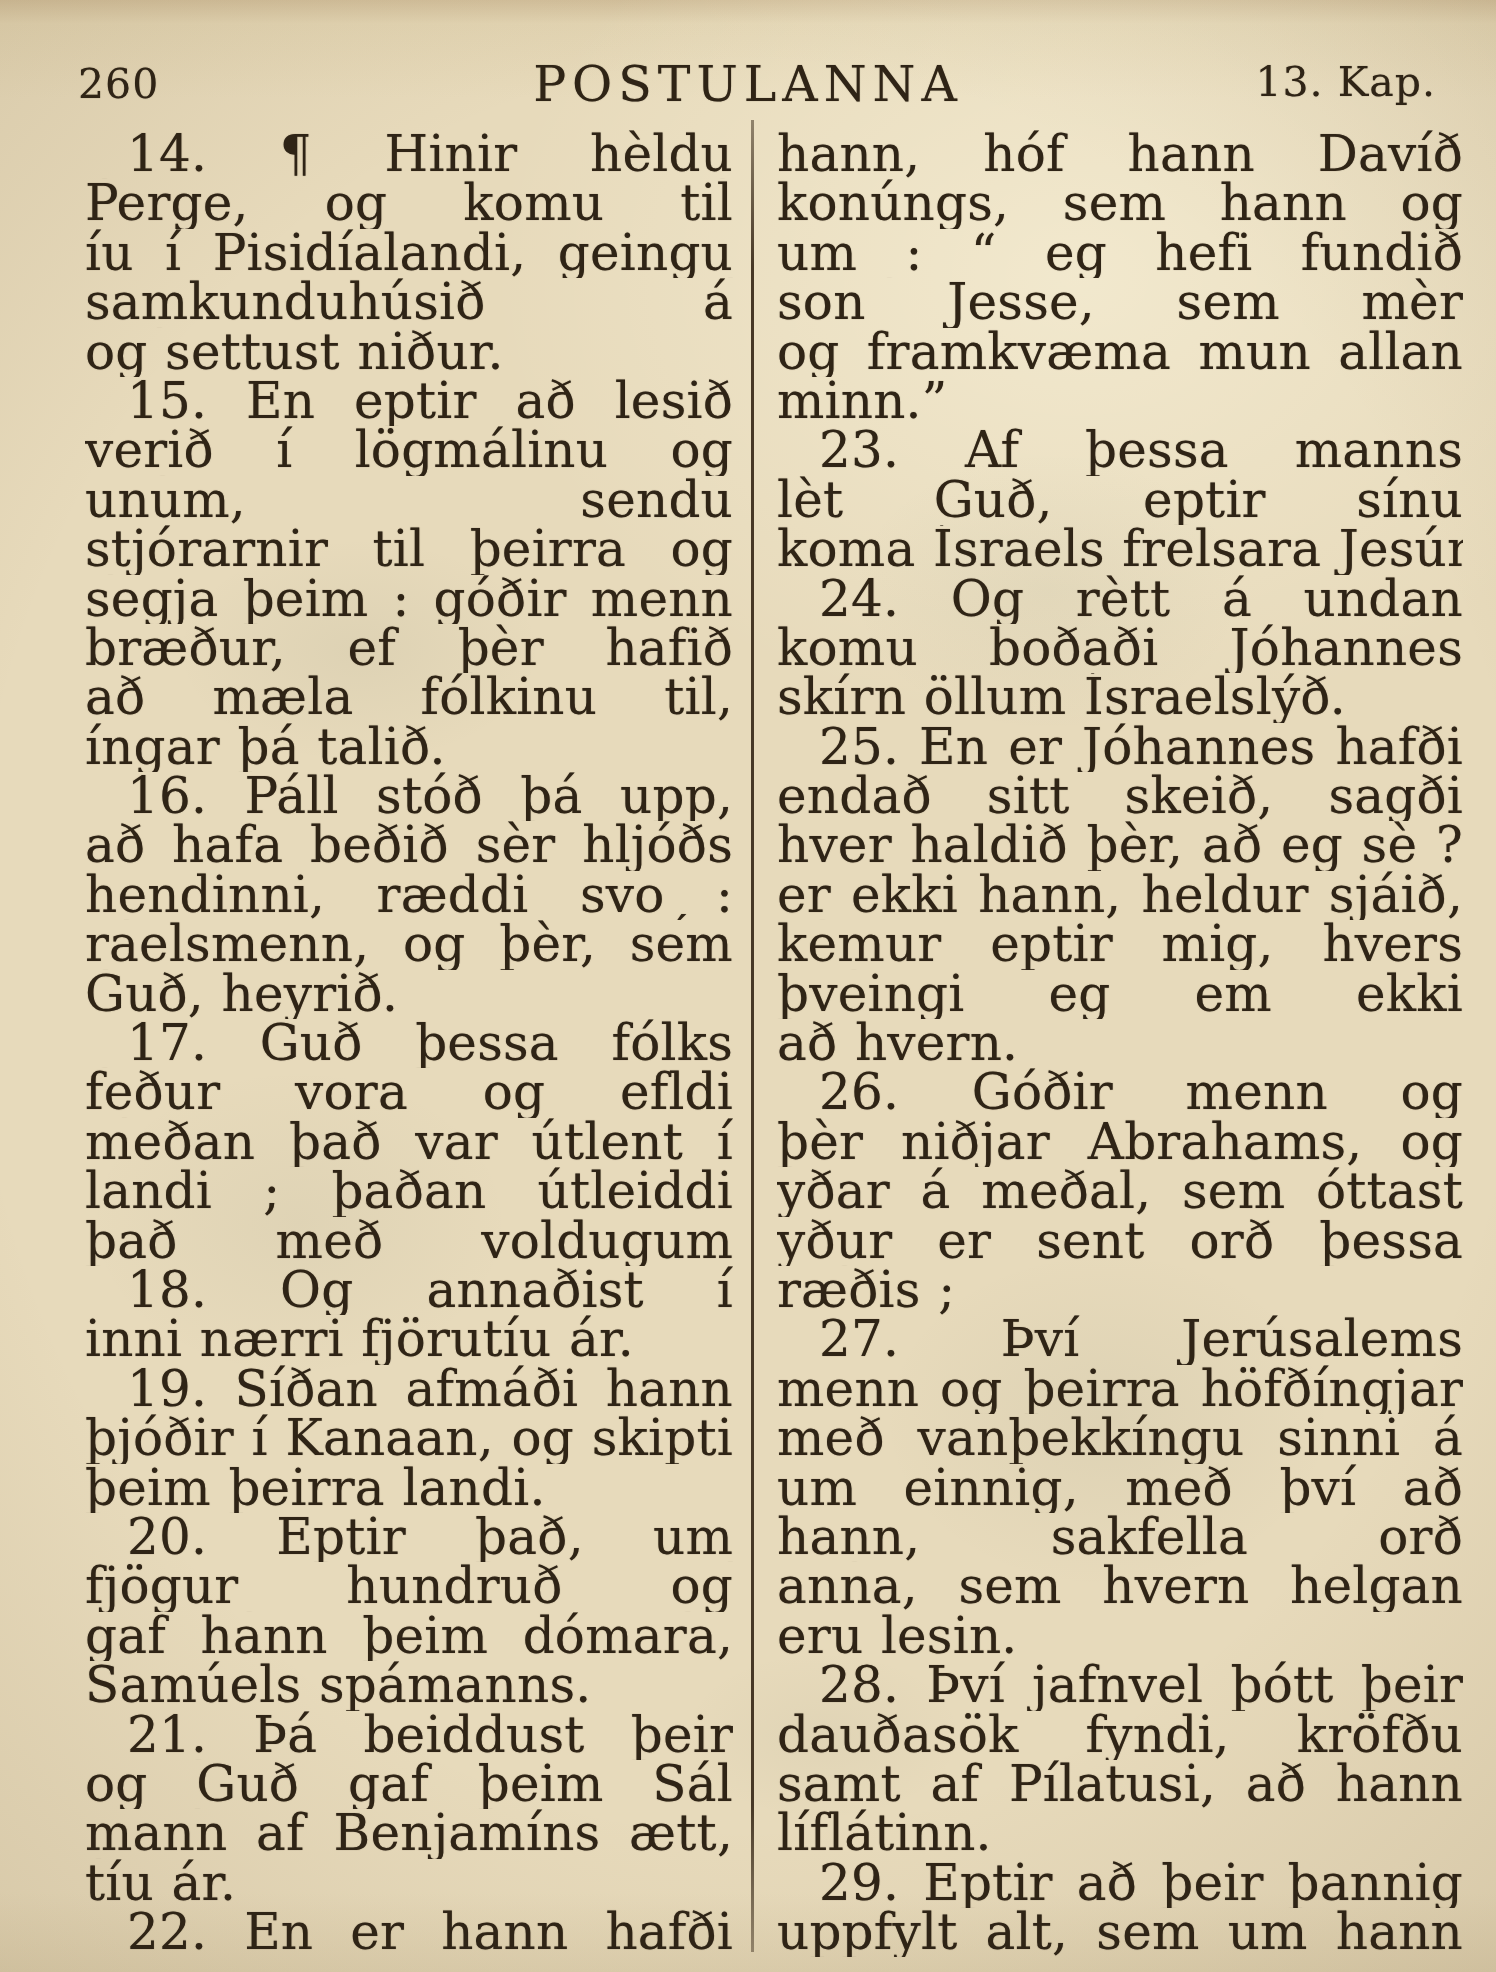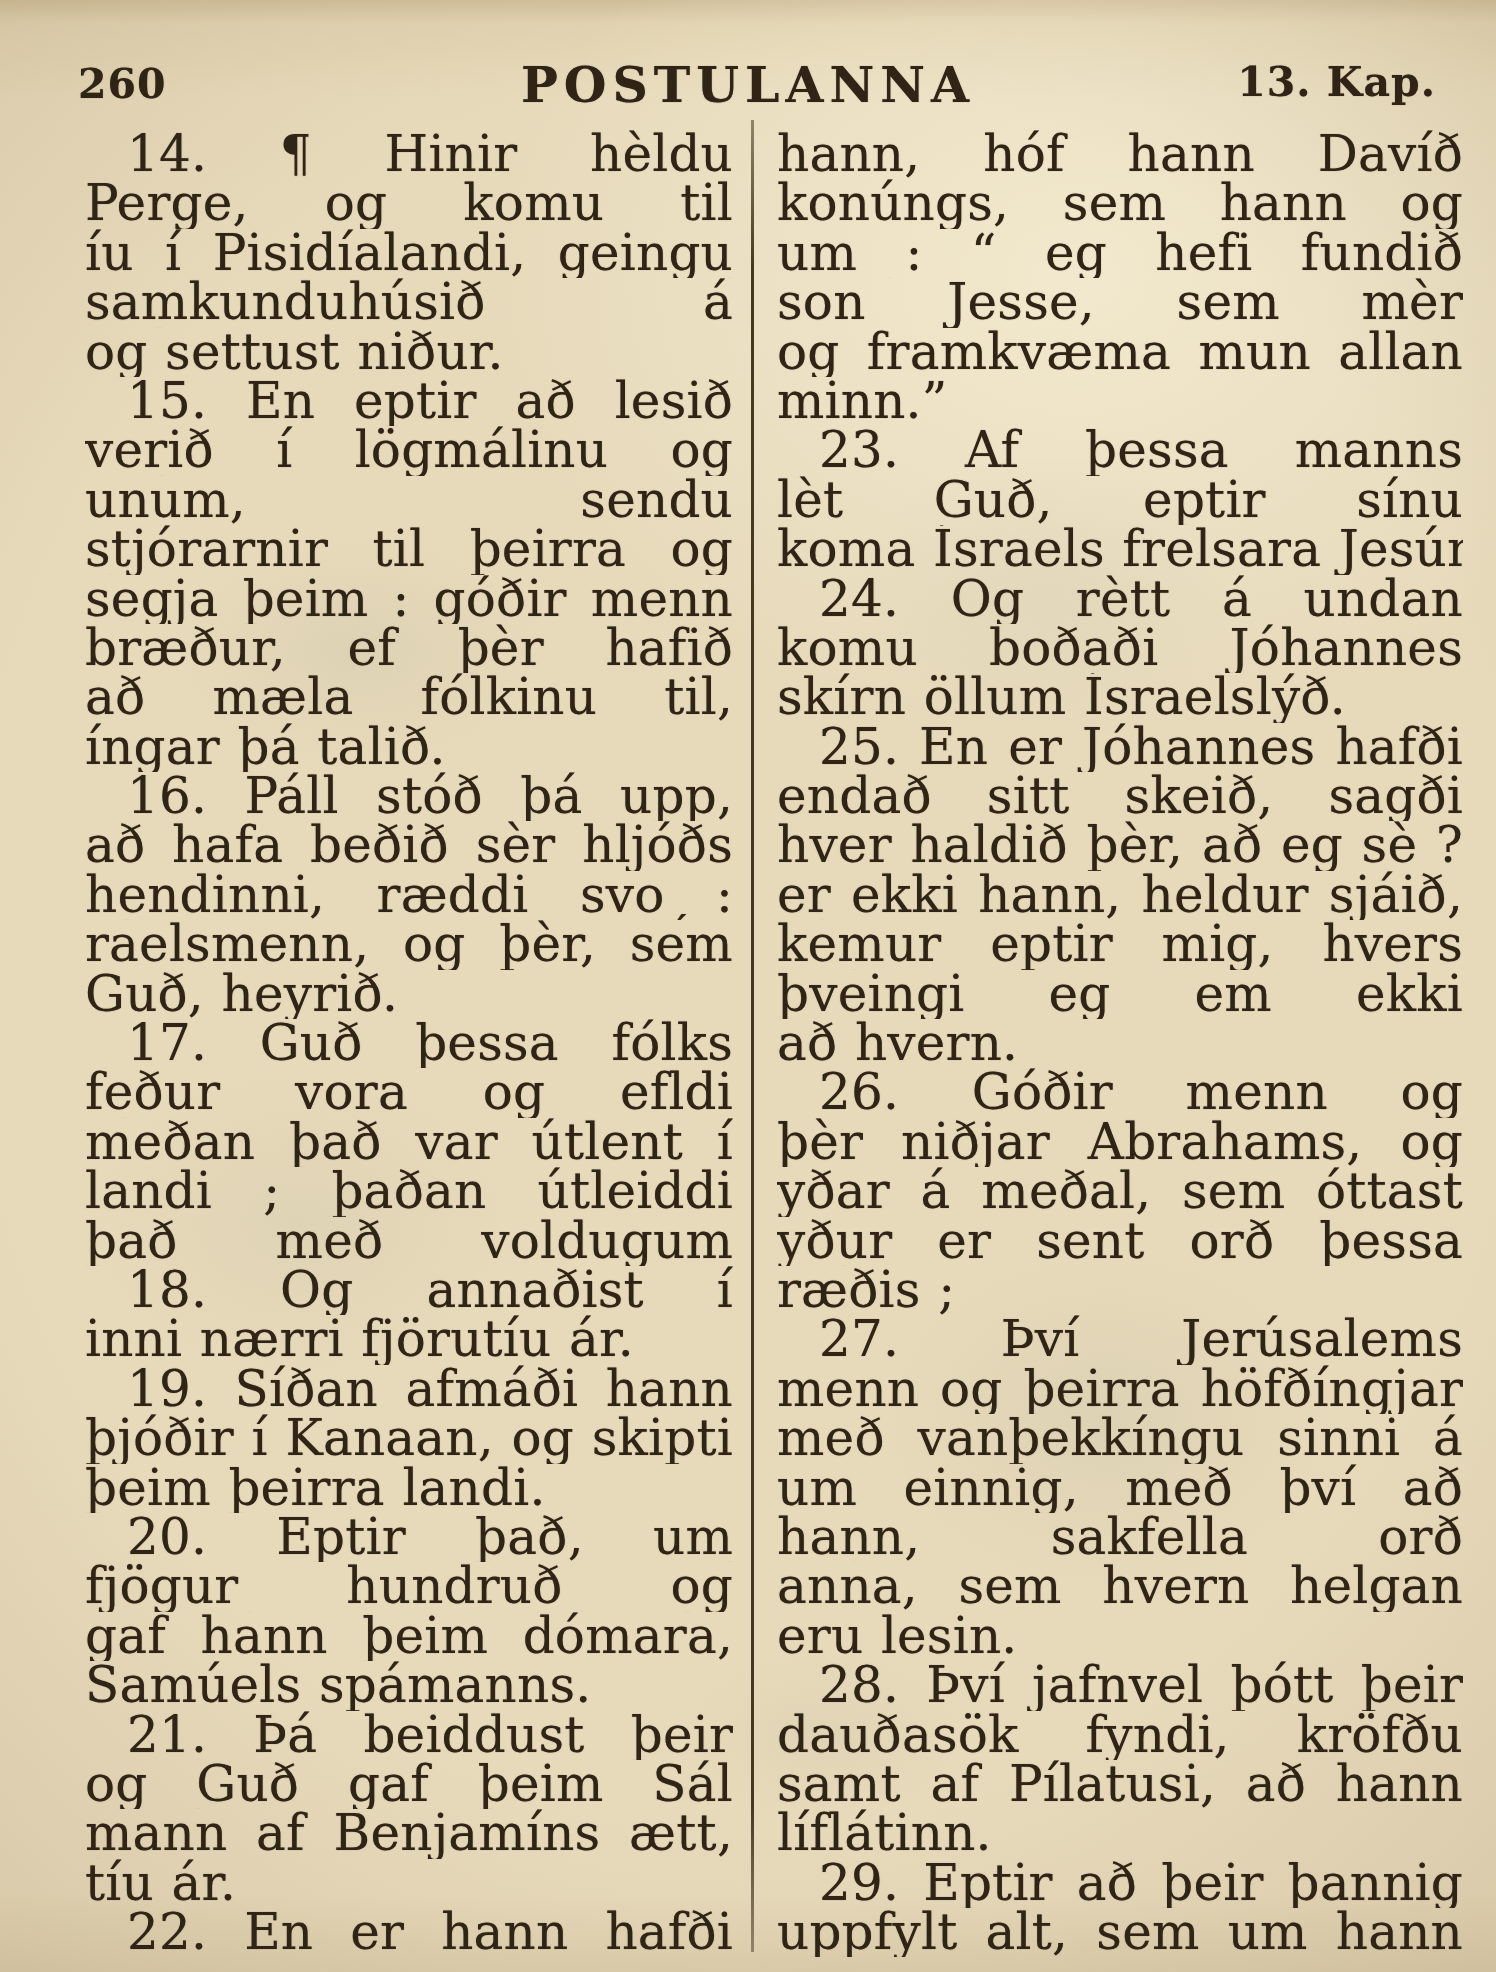--- a/index.html
+++ b/index.html
@@ -31,21 +31,21 @@
     background:
       radial-gradient(ellipse 260px 160px at 24% 33%, rgba(96,104,84,0.07), transparent 70%),
       radial-gradient(ellipse 300px 220px at 20% 62%, rgba(96,104,84,0.06), transparent 70%),
       radial-gradient(ellipse 280px 200px at 70% 30%, rgba(96,104,84,0.06), transparent 70%),
       radial-gradient(ellipse 320px 240px at 74% 72%, rgba(96,104,84,0.07), transparent 70%),
       radial-gradient(ellipse 200px 120px at 55% 88%, rgba(96,104,84,0.05), transparent 70%);
   }
   #header{position:absolute;top:52px;left:0;width:100%;height:62px;}
   .hdr{
     position:absolute;
-    font-weight:bold;
+    font-weight:normal;
     font-size:41px;
     letter-spacing:1px;
     text-shadow:0 0 1px rgba(47,36,22,0.55);
     white-space:nowrap;
   }
   #page-number{left:78px;top:8px;}
   #running-title{left:50%;transform:translateX(-50%);top:4px;font-size:49px;letter-spacing:6px;}
   #chapter-label{right:60px;top:6px;}
   #column-divider{
     position:absolute;

